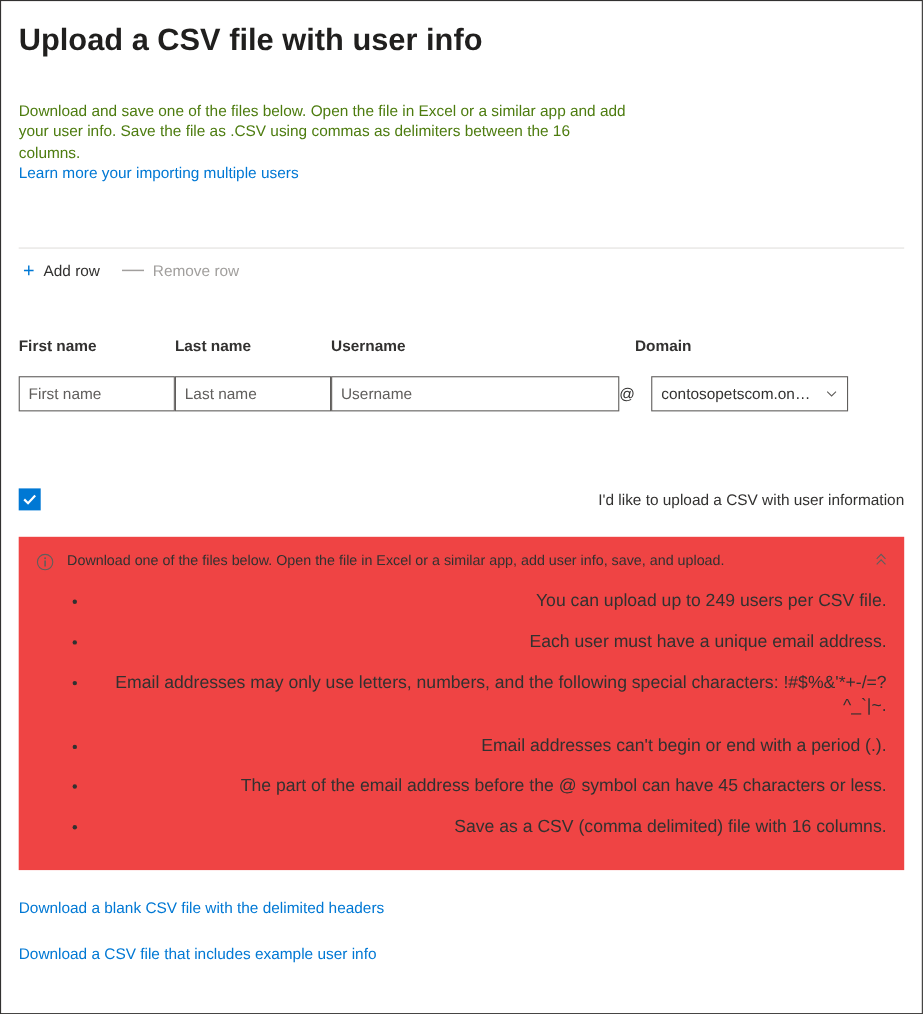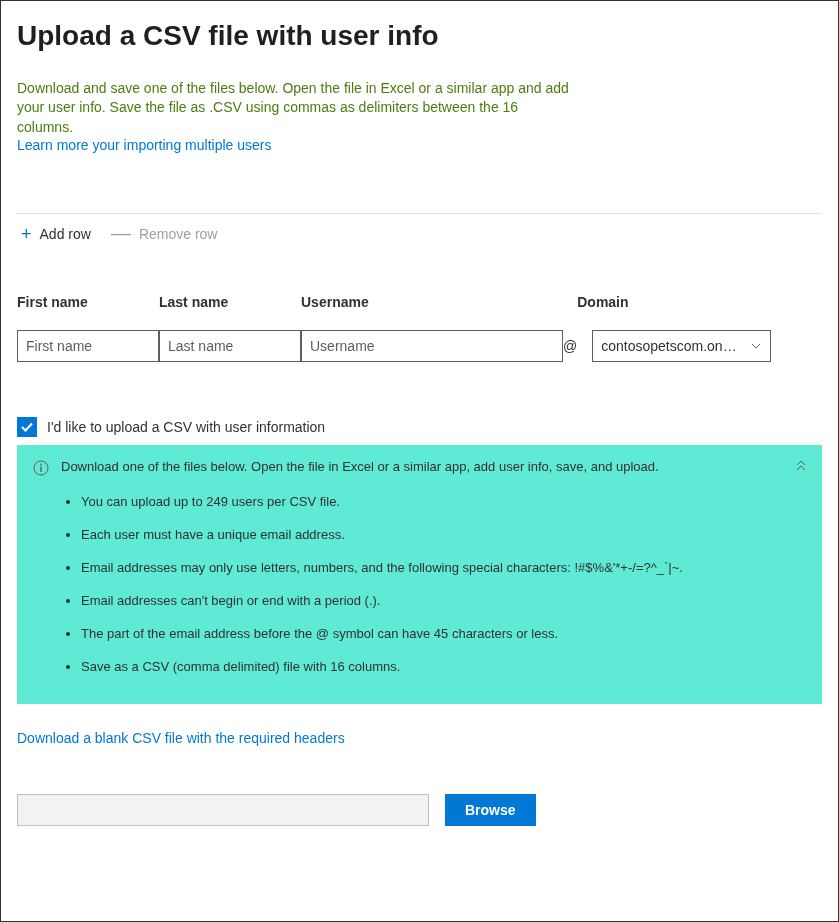--- a/index.html
+++ b/index.html
@@ -11,21 +11,21 @@
       width: 839px;
       height: 922px;
       border: 1px solid #323130;
       padding: 18px 16px 0 16px;
       overflow: hidden;
     }
     .page-title {
       font-size: 28px;
       font-weight: 600;
       color: #201f1e;
-      margin-bottom: 26px;
+      margin-bottom: 38px;
       line-height: 1.2;
     }
     .intro {
       font-size: 14px;
       color: #4d7c0f;
       max-width: 560px;
       line-height: 1.4;
     }
     .link {
       color: #0078d4;
@@ -79,48 +79,50 @@
     .at { align-self: flex-end; height: 32px; display: flex; align-items: center; font-size: 14px; color: #323130; }
     .f-domain { width: 194px; }
     .select {
       display: flex; align-items: center; justify-content: flex-start;
       cursor: pointer; white-space: nowrap; overflow: hidden; margin-left: 15px;
     }
     .select-text { overflow: hidden; text-overflow: ellipsis; }
     .chevron-down { flex-shrink: 0; margin-left: 6px; }
     .checkbox-row {
       display: flex; align-items: center; gap: 10px;
-      margin-top: 55px;
+      margin-top: 70px;
+      justify-content: space-between;
     }
     .checkbox {
       width: 20px; height: 20px; background: #0078d4;
       display: flex; align-items: center; justify-content: center;
       cursor: pointer;
     }
     .checkbox svg { width: 14px; height: 14px; }
     .info-panel {
-      margin-top: 8px;
-      background: #5eead4;
+      margin-top: 24px;
+      background: #ef4444;
       padding: 14px 16px 20px 16px;
       position: relative;
+      text-align: right;
     }
     .info-header {
       display: flex; align-items: flex-start; gap: 12px;
       font-size: 13px; color: #323130;
     }
     .info-icon {
       width: 16px; height: 16px; flex-shrink: 0; margin-top: 1px;
     }
     .collapse-icon {
       position: absolute; right: 14px; top: 14px; cursor: pointer;
     }
     .info-body { margin-left: 30px; margin-top: 10px; }
     .info-subtitle { font-size: 15px; font-weight: 600; color: #323130; margin-bottom: 8px; }
     .info-body ul { list-style: disc; padding-left: 18px; }
-    .info-body li { font-size: 13px; color: #323130; padding: 8px 0; line-height: 1.3; }
+    .info-body li { font-size: 16px; color: #323130; padding: 8px 0; line-height: 1.3; }
     .download-links { margin-top: 26px; display: flex; flex-direction: column; gap: 26px; }
     .upload-section { margin-top: 48px; }
     .upload-label { font-size: 14px; font-weight: 600; color: #323130; }
     .req { color: #a4262c; }
     .upload-row { display: flex; gap: 16px; align-items: center; margin-top: 10px; }
     .file-box {
       width: 412px; height: 32px; background: #f3f2f1;
       border: 1px solid #bfbfbf;
     }
     .browse-btn {
@@ -204,21 +206,22 @@
       <li>Each user must have a unique email address.</li>
       <li>Email addresses may only use letters, numbers, and the following special characters: !#$%&amp;'*+-/=?^_`|~.</li>
       <li>Email addresses can't begin or end with a period (.).</li>
       <li>The part of the email address before the @ symbol can have 45 characters or less.</li>
       <li>Save as a CSV (comma delimited) file with 16 columns.</li>
     </ul>
   </div>
 </div>
 
 <div class="download-links">
-  <a class="link">Download a blank CSV file with the required headers</a>
+  <a class="link">Download a blank CSV file with the delimited headers</a>
+  <a class="link">Download a CSV file that includes example user info</a>
 </div>
 
 <div class="upload-section">
   <div class="upload-row">
     <div class="file-box"></div>
     <button class="browse-btn">Browse</button>
   </div>
 </div>
 
 

